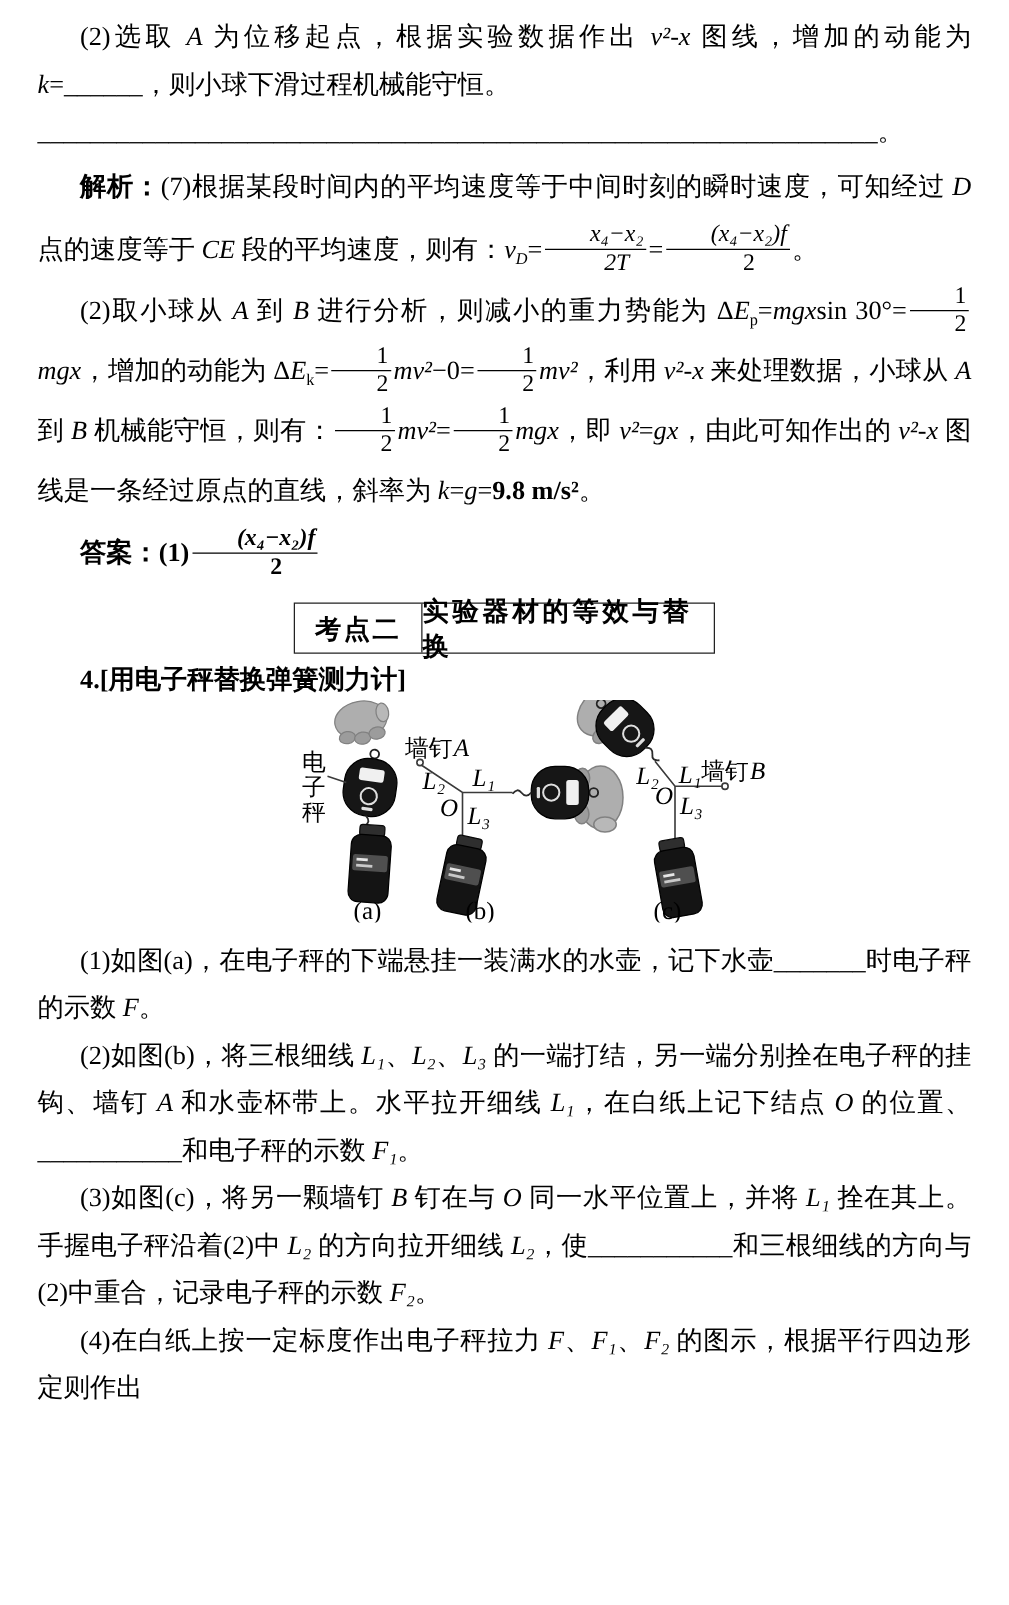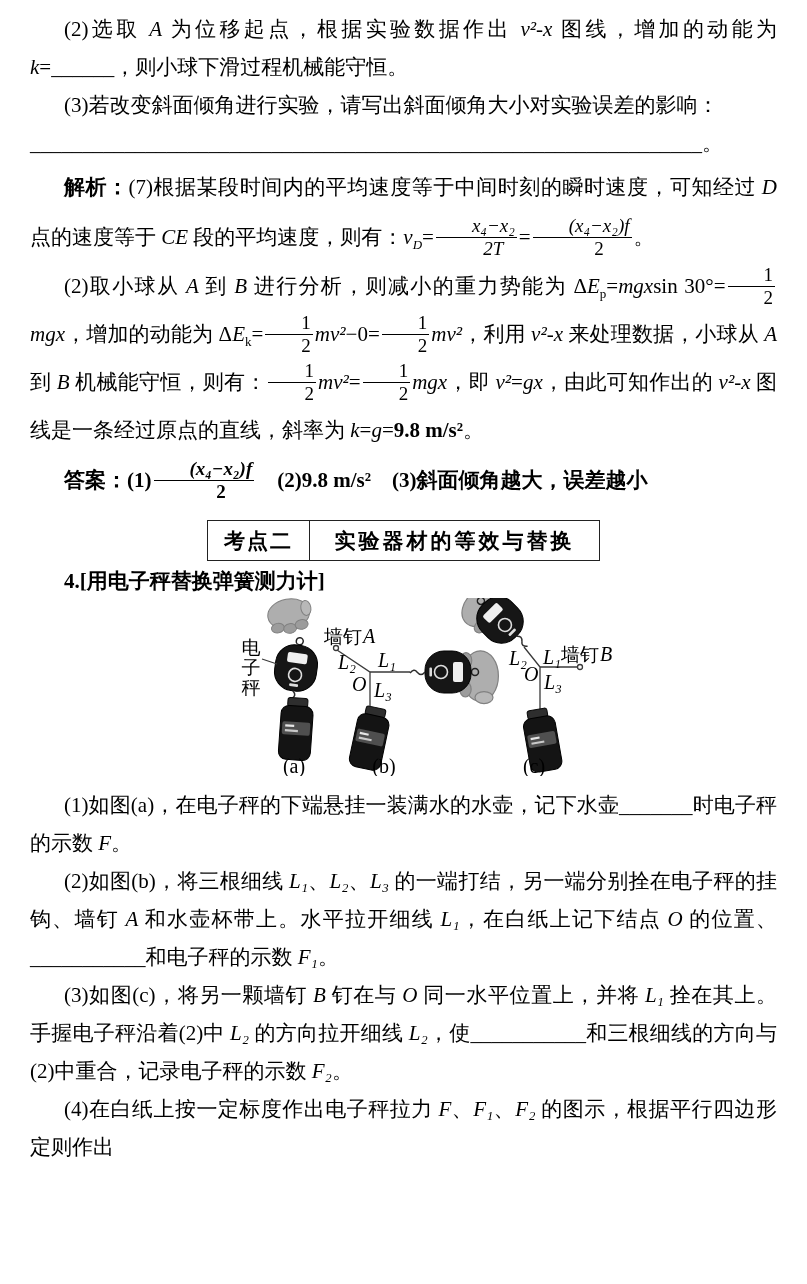--- a/index.html
+++ b/index.html
@@ -11,40 +11,39 @@
   .fm{line-height:50px;}
   .fm2{line-height:48px;font-family:Liberation Serif, serif;}
   .ansline{line-height:52px;font-weight:700;}
   .v{font-style:italic;}
   b{font-weight:700;}
   sub{font-size:13px;line-height:0;}
   .fr{display:inline-flex;flex-direction:column;vertical-align:middle;text-align:center;
       font-size:19px;line-height:1.12;margin:0 2px;transform:translateY(-2px);}
   .fn{border-bottom:1.4px solid #000;padding:0 2px;text-align:center;}
   .fd{padding:0 1px;}
-  .kd{width:393px;height:41px;margin:14px auto 0;border:1.6px solid #222;display:flex;box-sizing:border-box;justify-content:center;}
+  .kd{width:337px;height:41px;margin:14px auto 0;border:1.6px solid #222;display:flex;box-sizing:border-box;justify-content:center;}
   .kd-b{width:101px;border-right:1.6px solid #222;display:flex;align-items:center;justify-content:center;
         font-weight:700;font-size:21px;letter-spacing:2px;}
   .kd-t{flex:1;display:flex;align-items:center;justify-content:center;font-weight:700;font-size:21px;letter-spacing:3px;}
   .mt9{margin-top:1px;}
   .mt6{margin-top:6px;}
   .figw{margin:-2px 0 0 152px;}
   svg .ft{font-size:19px;fill:#000;}
   svg .fv{font-size:20px;font-style:italic;fill:#000;}
   svg .fc{font-size:20px;fill:#000;}
   .ln{stroke:#3a3a3a;stroke-width:1.3;fill:none;}
 </style>
 </head>
 <body>
 
 <div class="page">
 
   <p class="p ind"><span>(2)选取 </span><i class="v">A</i><span> 为位移起点，根据实验数据作出 </span><i class="v">v²-x</i><span> 图线，增加的动能为 </span><i class="v">k</i><span>=</span><span>______</span><span>，则小球下滑过程机械能守恒。</span></p>
 
-  <p class="p ind"><span>(3)若改变斜面倾角进行实验，请写出斜面倾角大小对实验误差的影响：</span></p>
 
   <p class="p"><span>________________________________________________________________</span><span>。</span></p>
 
   <p class="p fm ind"><b>解析：</b><span>(7)根据某段时间内的平均速度等于中间时刻的瞬时速度，可知经过 </span><i class="v">D</i><span> 点的速度等于 </span><i class="v">CE</i><span> 段的平均速度，则有：</span><i class="v">v</i><sub class="v">D</sub><span>=</span><span class="fr">
         <span class="fn v">x₄−x₂</span>
         <span class="fd v">2T</span>
       </span><span>=</span><span class="fr">
         <span class="fn v">(x₄−x₂)f</span>
         <span class="fd">2</span>
       </span><span>。</span></p>
@@ -63,21 +62,21 @@
         <span class="fd">2</span>
       </span><i class="v">mv²</i><span>=</span><span class="fr">
         <span class="fn">1</span>
         <span class="fd">2</span>
       </span><i class="v">mgx</i><span>，即 </span><i class="v">v²</i><span>=</span><i class="v">gx</i><span>，由此可知作出的 </span><i class="v">v²-x</i><span> 图线是一条经过原点的直线，斜率为 </span><i class="v">k</i><span>=</span><i class="v">g</i><span>=</span><b>9.8 m/s²</b><span>。</span></p>
 
 
   <p class="p ansline ind"><b>答案：</b><span>(1)</span><span class="fr">
         <span class="fn v">(x₄−x₂)f</span>
         <span class="fd">2</span>
-      </span><span>　(2)9.8 m/s²　(3)斜面倾角越大，误差越小</span></p>
+      </span></p>
 
   <div class="kd">
     <div class="kd-b">考点二</div>
     <div class="kd-t">实验器材的等效与替换</div>
   </div>
 
   <p class="p ind mt9"><b>4.[用电子秤替换弹簧测力计]</b></p>
 
 
   <div class="figw">

